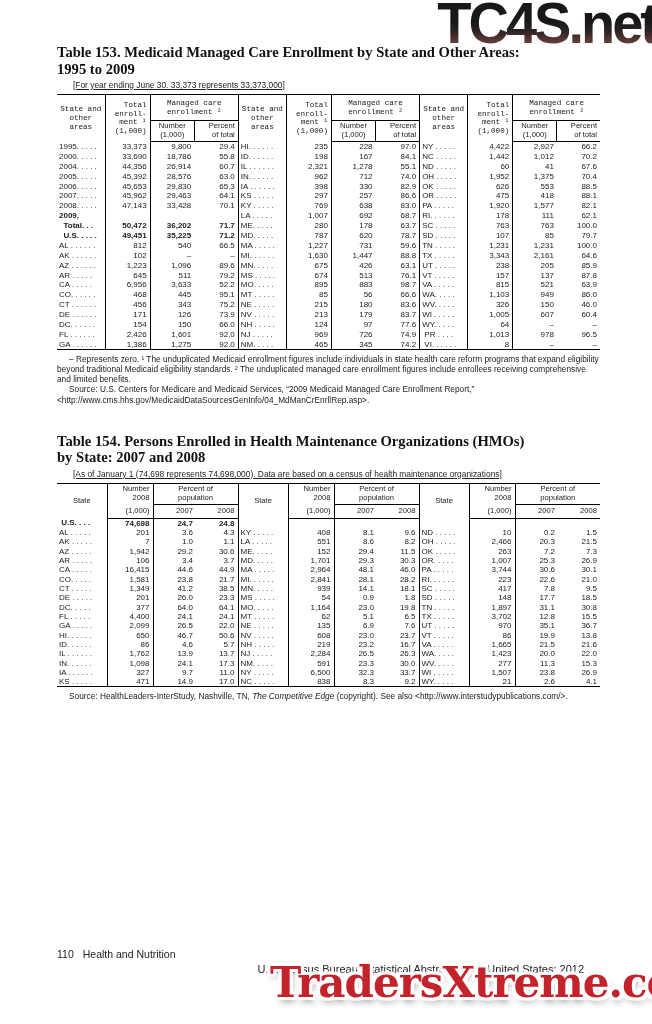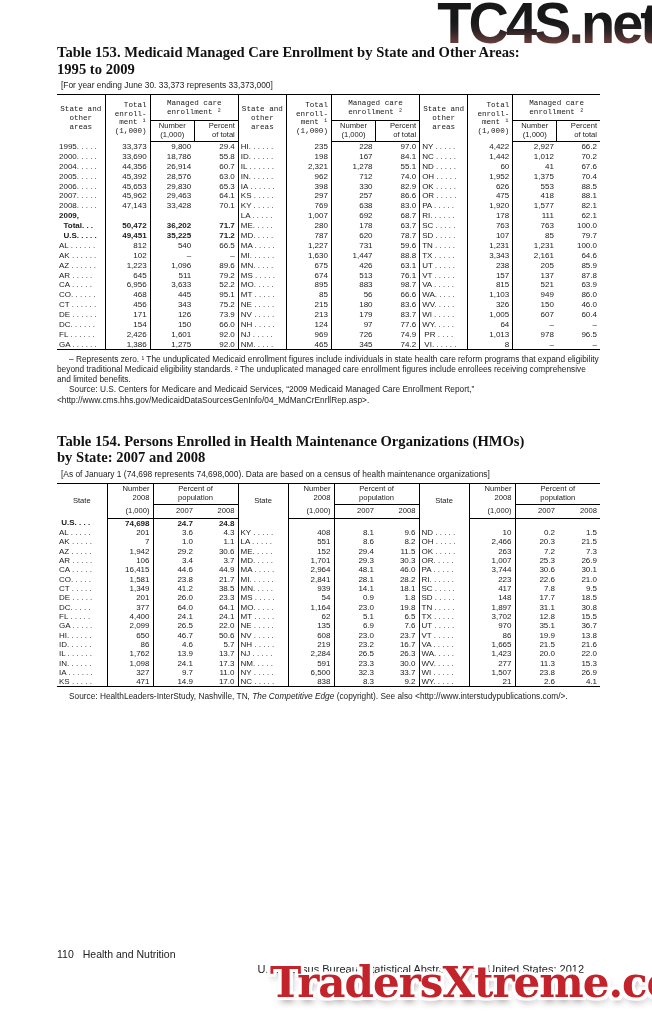--- a/index.html
+++ b/index.html
@@ -3,21 +3,21 @@
 <meta charset="utf-8">
 <style>
   html,body{margin:0;padding:0;background:#888;}
   .page{position:relative;width:652px;height:1024px;background:#ffffff;overflow:hidden;
         font-family:"Liberation Sans",sans-serif;color:#1a1a1a;}
   .content{position:absolute;left:57px;top:44px;width:543px;}
 
   
   .tbl-title{font-family:"Liberation Serif",serif;font-weight:bold;
              font-size:14.6px;line-height:16.5px;margin:0;color:#111;}
-  .tbl-note{font-size:8.4px;line-height:10px;margin:3px 0 4px 4px;color:#222;}
+  .tbl-note{font-size:8.4px;line-height:10px;margin:3px 0 4px 16px;color:#222;text-decoration:underline;}
 
   
   table.dtable{border-collapse:collapse;table-layout:fixed;width:543px;
                border-top:1.6px solid #000;border-bottom:1px solid #000;}
   .dtable th{font-weight:normal;font-size:7.6px;line-height:8.7px;white-space:pre-line;
              vertical-align:middle;padding:1px 3px;text-align:center;}
   .dtable thead tr:last-child th{border-bottom:1px solid #000;}
   .dtable th.h-total{text-align:right;vertical-align:middle;}
   .dtable th.h-managed,.dtable th.h-pop{border-bottom:1px solid #000;}
   .dtable th.h-numtop,.dtable th.h-numsub,.dtable th.h-percent,.dtable th.h-year{text-align:right;}

